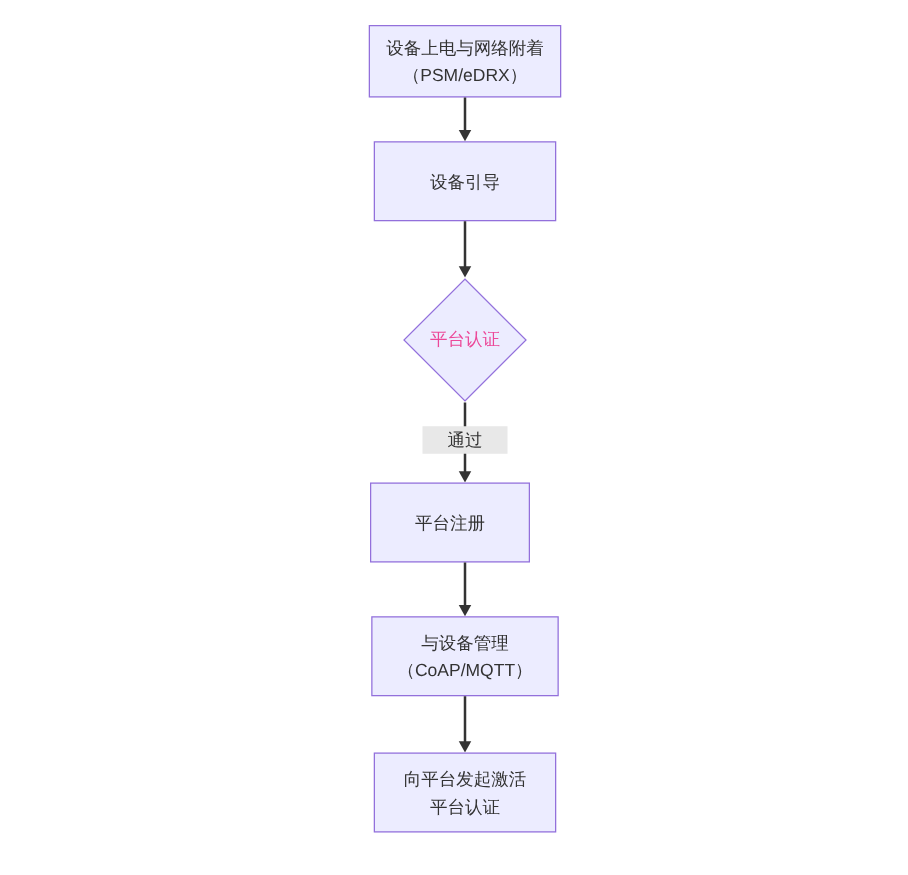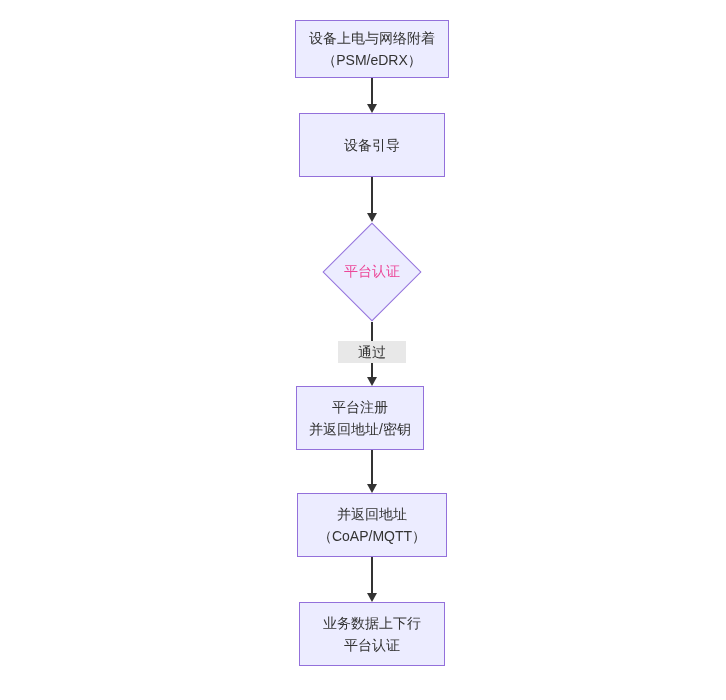--- a/index.html
+++ b/index.html
@@ -122,36 +122,35 @@
   </div>
 
   <div class="edge" style="left:372px; top:322px; height:64px;">
     <div class="shaft" style="height:56px;"></div>
     <div class="head"></div>
   </div>
   <div class="edge-label" style="left:372px; top:341px;">通过</div>
 
   <div class="node-rect" style="left:296px; top:386px; width:128px; height:64px;">
     <span>平台注册</span>
-    <span>并返回地址/密钥</span>
   </div>
 
   <div class="edge" style="left:372px; top:450px; height:43px;">
     <div class="shaft" style="height:35px;"></div>
     <div class="head"></div>
   </div>
 
   <div class="node-rect" style="left:297px; top:493px; width:150px; height:64px;">
-    <span>并返回地址</span>
+    <span>与设备管理</span>
     <span>（CoAP/MQTT）</span>
   </div>
 
   <div class="edge" style="left:372px; top:557px; height:45px;">
     <div class="shaft" style="height:37px;"></div>
     <div class="head"></div>
   </div>
 
   <div class="node-rect" style="left:299px; top:602px; width:146px; height:64px;">
-    <span>业务数据上下行</span>
+    <span>向平台发起激活</span>
     <span>平台认证</span>
   </div>
 
 </div>
 
 </body></html>

